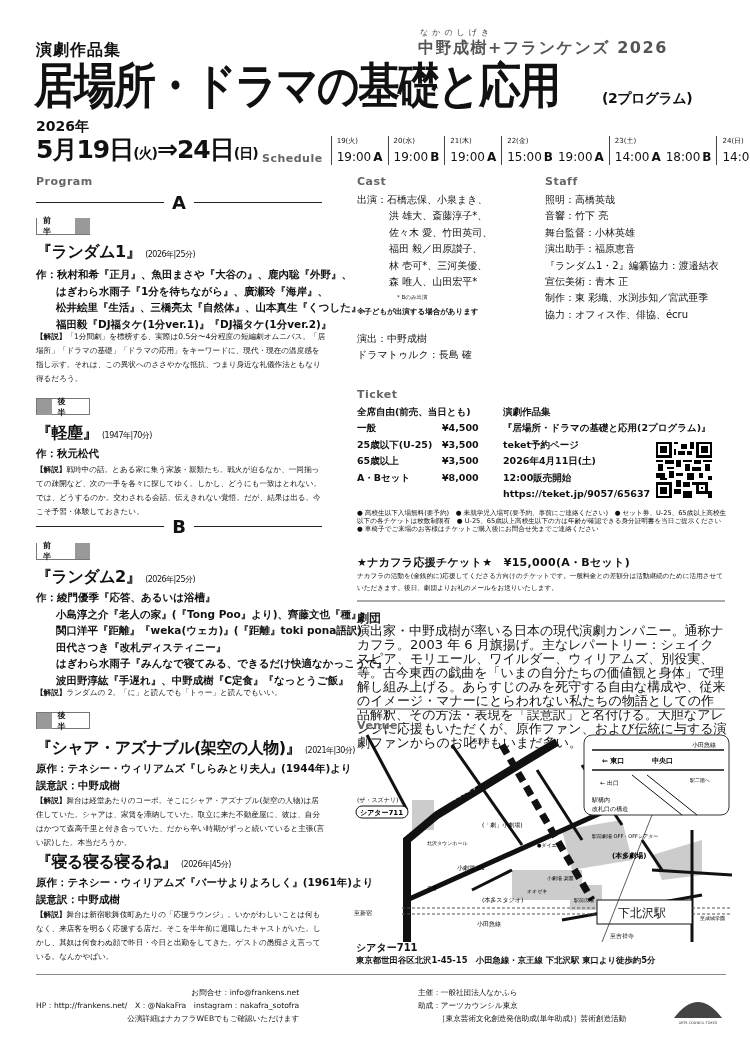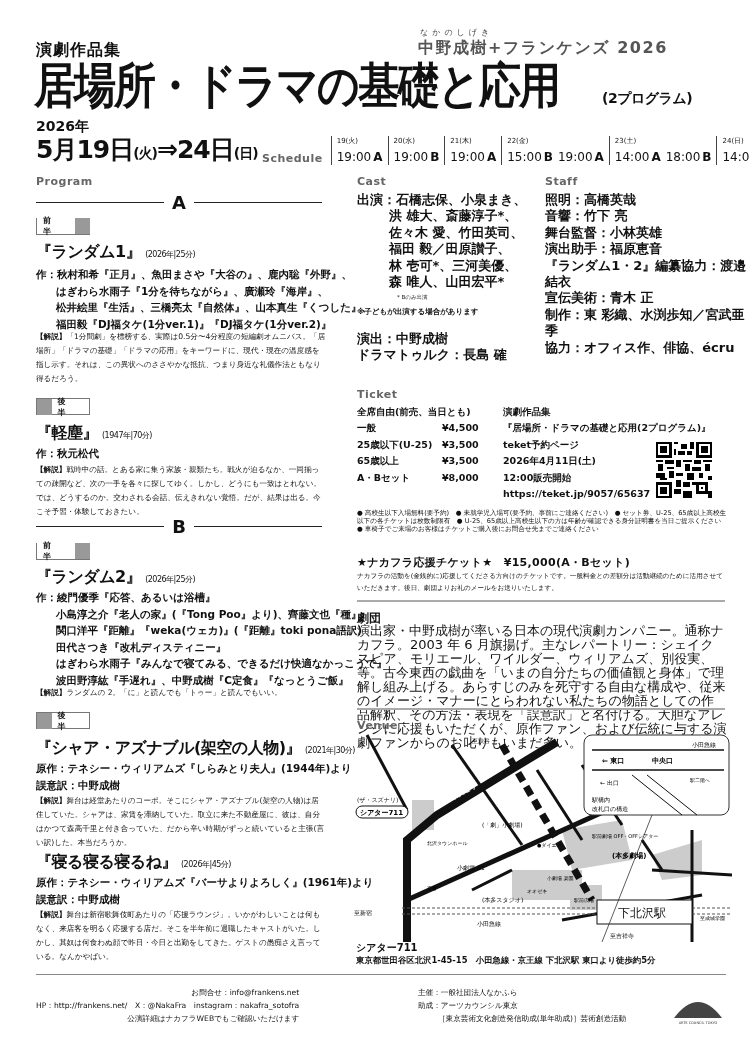--- a/index.html
+++ b/index.html
@@ -39,21 +39,21 @@
   .half-tag .sq { width: 16px; height: 16px; background: #999; }
 
   .work-title { font-size: 16px; font-weight: 900; letter-spacing: -0.5px; }
   .work-title small { font-size: 8px; font-weight: normal; margin-left: 4px; }
   .credit { font-size: 10.5px; font-weight: bold; line-height: 16.5px; }
   .credit .indent { padding-left: 20px; display: block; }
   .desc { font-size: 7.6px; line-height: 14px; width: 290px; }
   .desc b { font-weight: bold; }
 
   
-  .list { font-size: 13px; font-weight: bold; line-height: 16.4px; }
+  .list { font-size: 10px; font-weight: normal; line-height: 16.4px; }
   .list .indent { padding-left: 32px; display: block; }
   .note-small { font-size: 5.5px; padding-left: 40px; line-height: 10px; }
   .note-line { font-size: 7.5px; font-weight: bold; }
 
   .ticket-table { font-size: 9.5px; font-weight: bold; line-height: 16.4px; }
   .ticket-table .row { display: flex; }
   .ticket-table .row .k { width: 85px; }
 
   .qr { left: 656px; top: 442px; width: 56px; height: 56px; }
 

